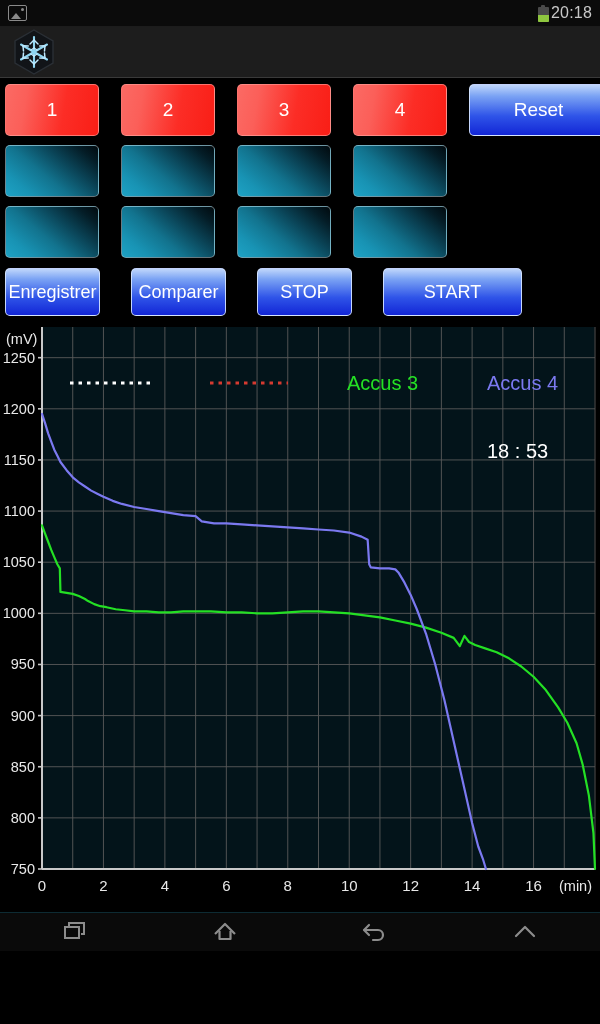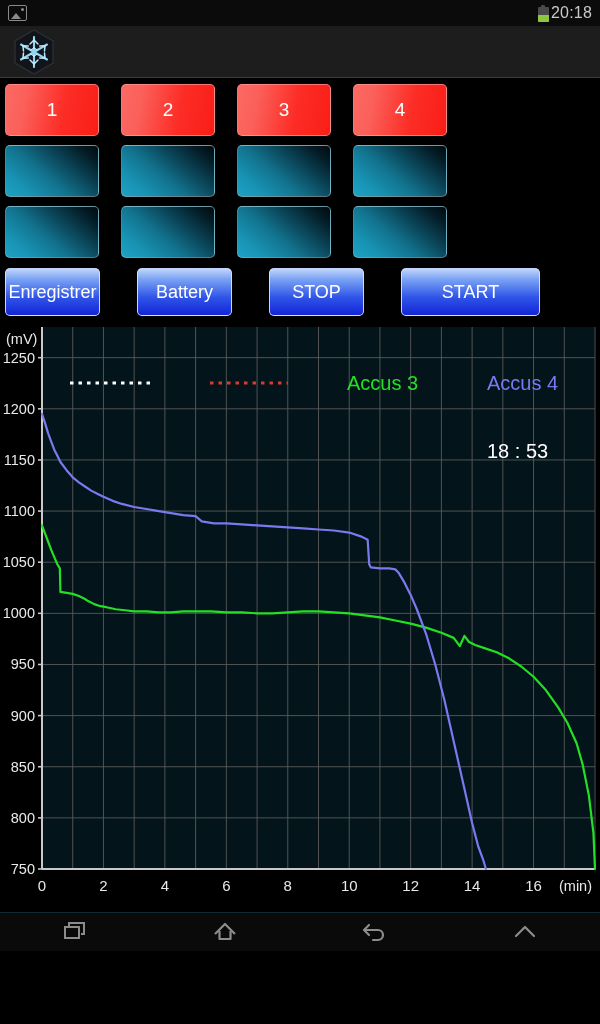--- a/index.html
+++ b/index.html
@@ -61,21 +61,21 @@
     background:linear-gradient(180deg,#bfd6fb 0%,#7ba3f4 22%,#2f54e8 62%,#1226d6 100%);
     border:1px solid rgba(215,230,255,.9);
   }
   .btn-teal{
     background:linear-gradient(40deg,#1ea2c4 0%,#1893b4 18%,#12738e 42%,#0a4356 66%,#041d27 86%,#010a0e 100%);
     border:1px solid rgba(190,200,205,.55);
   }
   .btnrow1{ display:flex; gap:0; margin-bottom:9px; }
   .btnrow2{ display:flex; gap:0; margin-bottom:9px; }
   .btnrow3{ display:flex; gap:0; margin-bottom:10px; }
-  .btnrow4{ display:flex; gap:16px; margin-bottom:6px; }
+  .btnrow4{ display:flex; gap:10px; margin-bottom:6px; }
   .slot{ width:116px; margin-right:0; padding-right:0; }
   .slot > .btn{ width:94px; }
   .slot.wide > .btn{ width:139px; }
   .slot.w2 > .btn{ width:95px; }
 
   .btn-action{ height:48px; font-size:18px; }
 
   
   #chartwrap{ position:relative; width:600px; height:629px; background:#000; }
   #chart{ position:absolute; left:0; top:0; }
@@ -142,20 +142,23 @@
     </div>
     <div class="slot">
       <div class="btn btn-red">2</div>
     </div>
     <div class="slot">
       <div class="btn btn-red">3</div>
     </div>
     <div class="slot">
       <div class="btn btn-red">4</div>
     </div>
+    <div class="slot wide">
+      <div class="btn btn-blue">Reset</div>
+    </div>
   </div>
 
   <div class="btnrow2">
     <div class="slot">
       <div class="btn btn-teal"></div>
     </div>
     <div class="slot">
       <div class="btn btn-teal"></div>
     </div>
     <div class="slot">
@@ -181,21 +184,21 @@
       <div class="btn btn-teal"></div>
     </div>
     <div class="slot"></div>
   </div>
 
   <div class="btnrow4">
     <div class="slot w2">
       <div class="btn btn-blue btn-action">Enregistrer</div>
     </div>
     <div class="slot w2">
-      <div class="btn btn-blue btn-action">Battery</div>
+      <div class="btn btn-blue btn-action">Comparer</div>
     </div>
     <div class="slot w2">
       <div class="btn btn-blue btn-action">STOP</div>
     </div>
     <div class="slot wide">
       <div class="btn btn-blue btn-action">START</div>
     </div>
   </div>
 </div>
 

